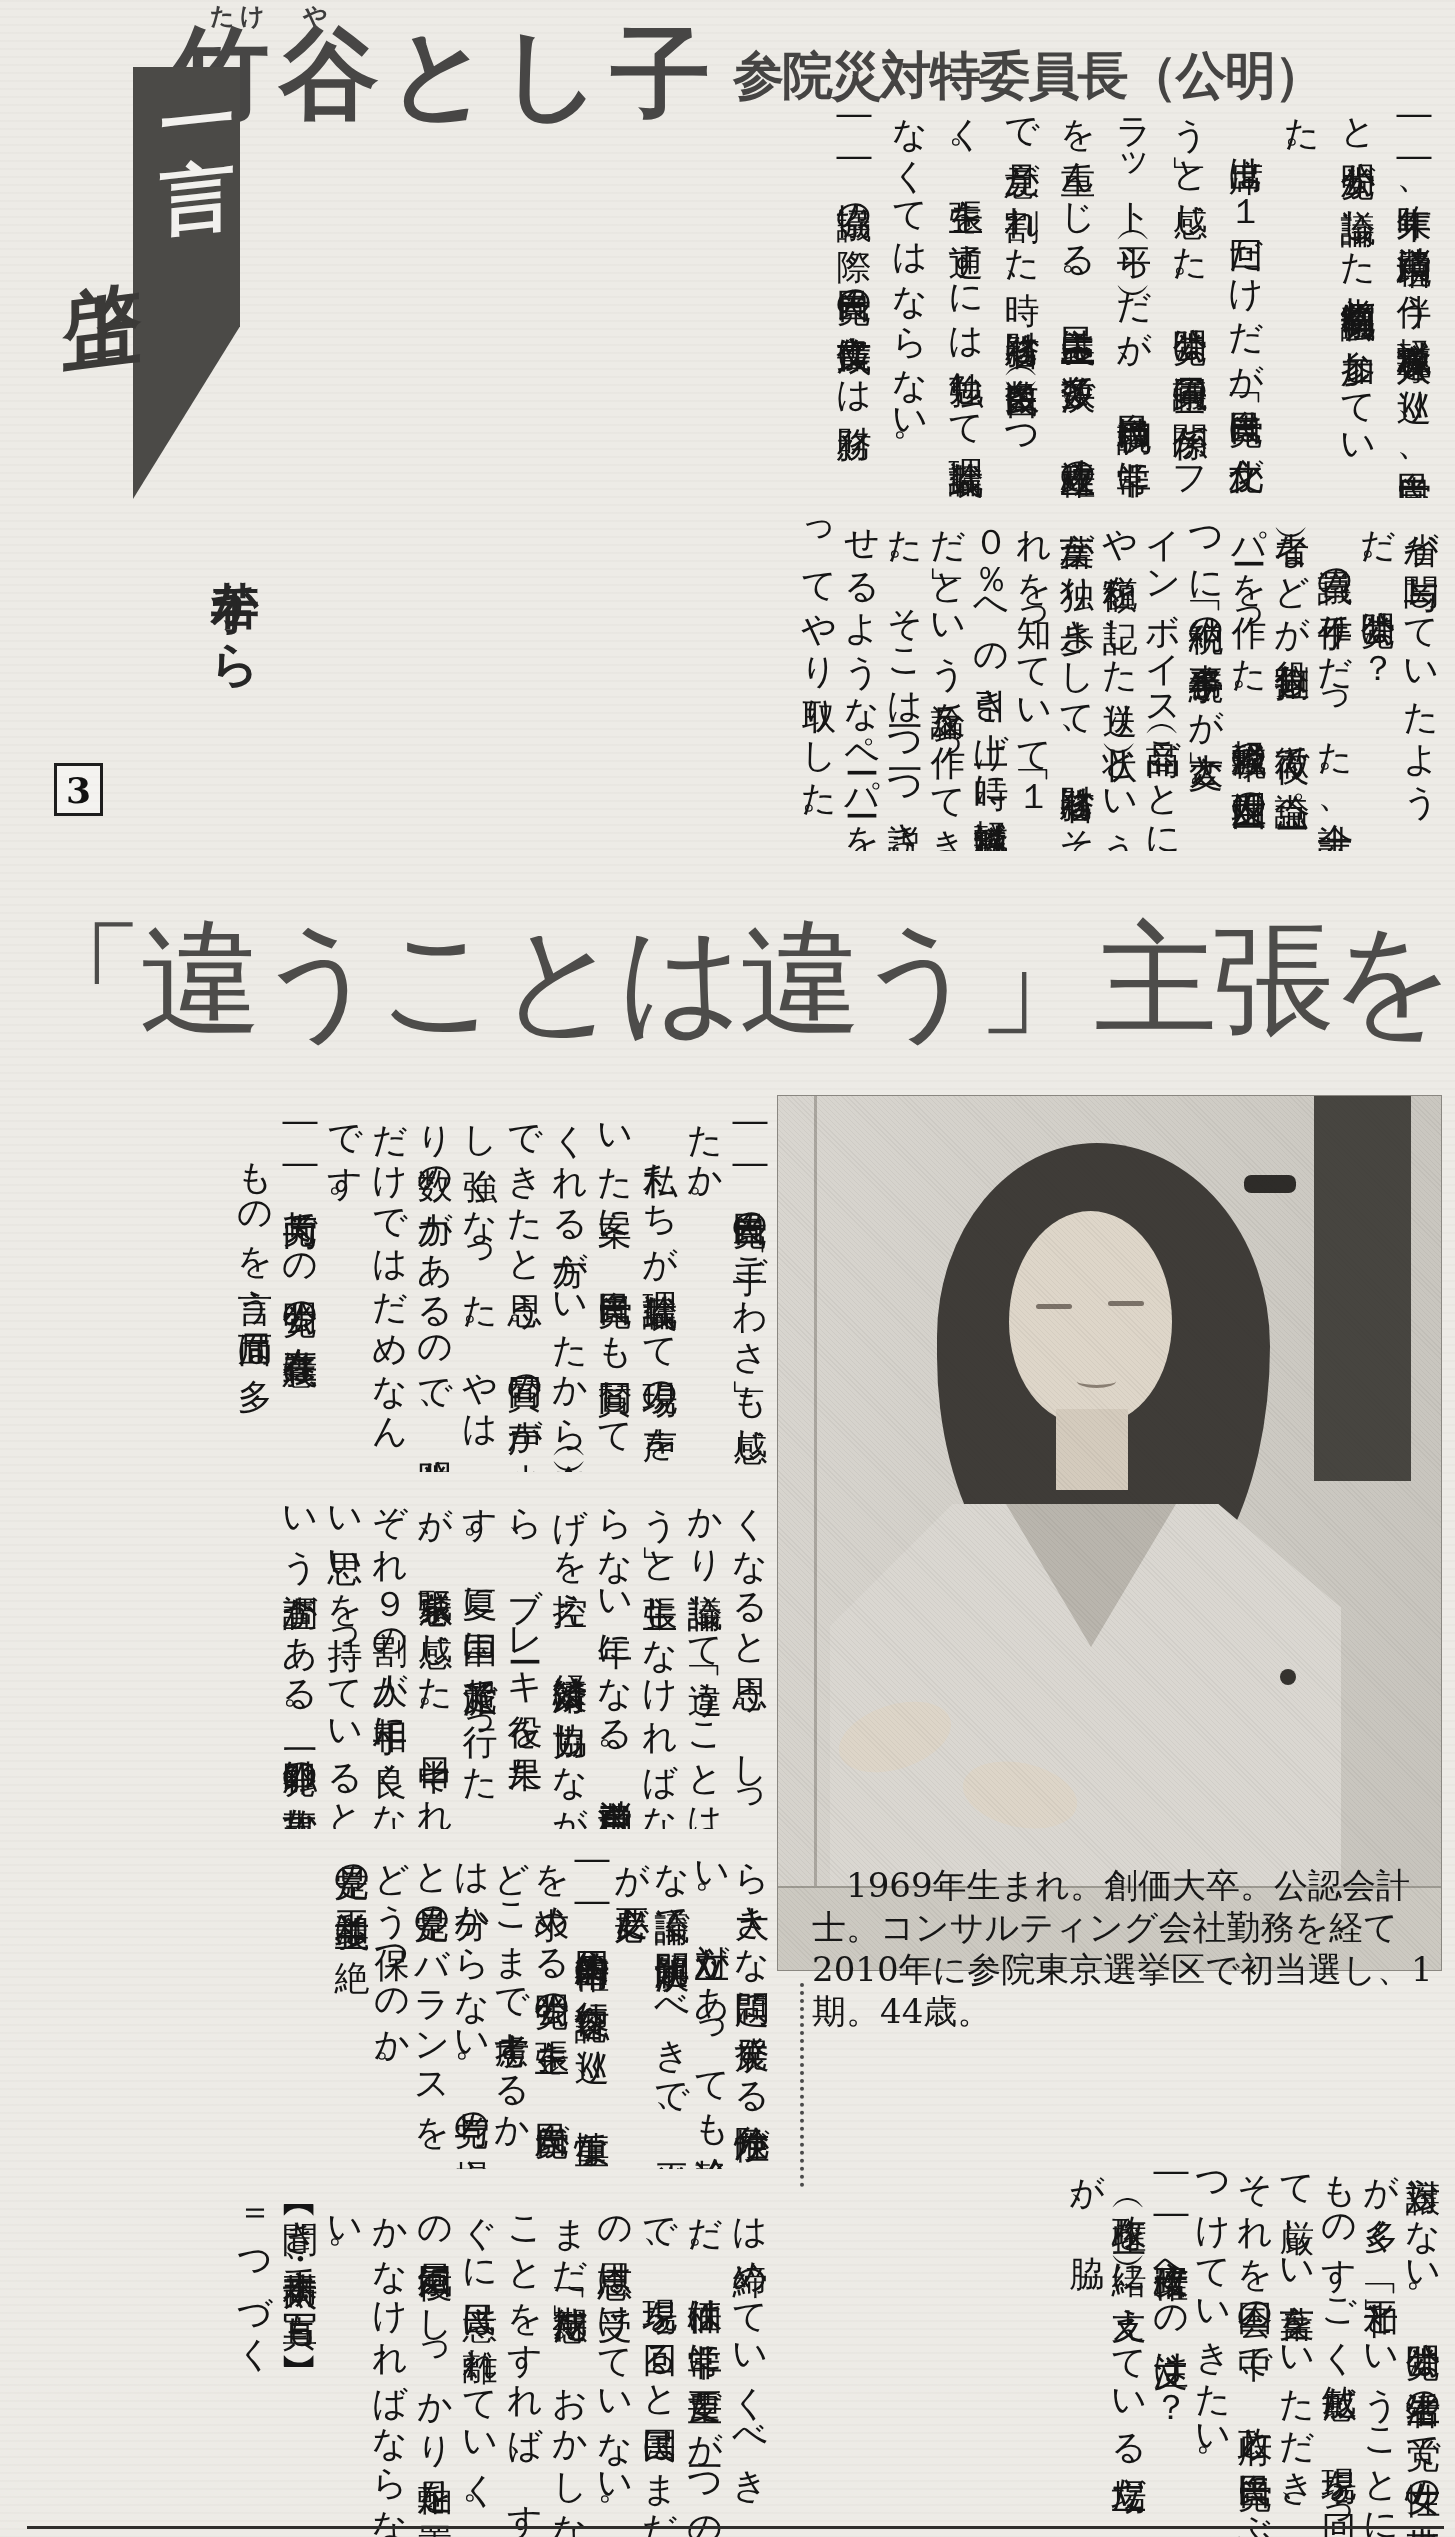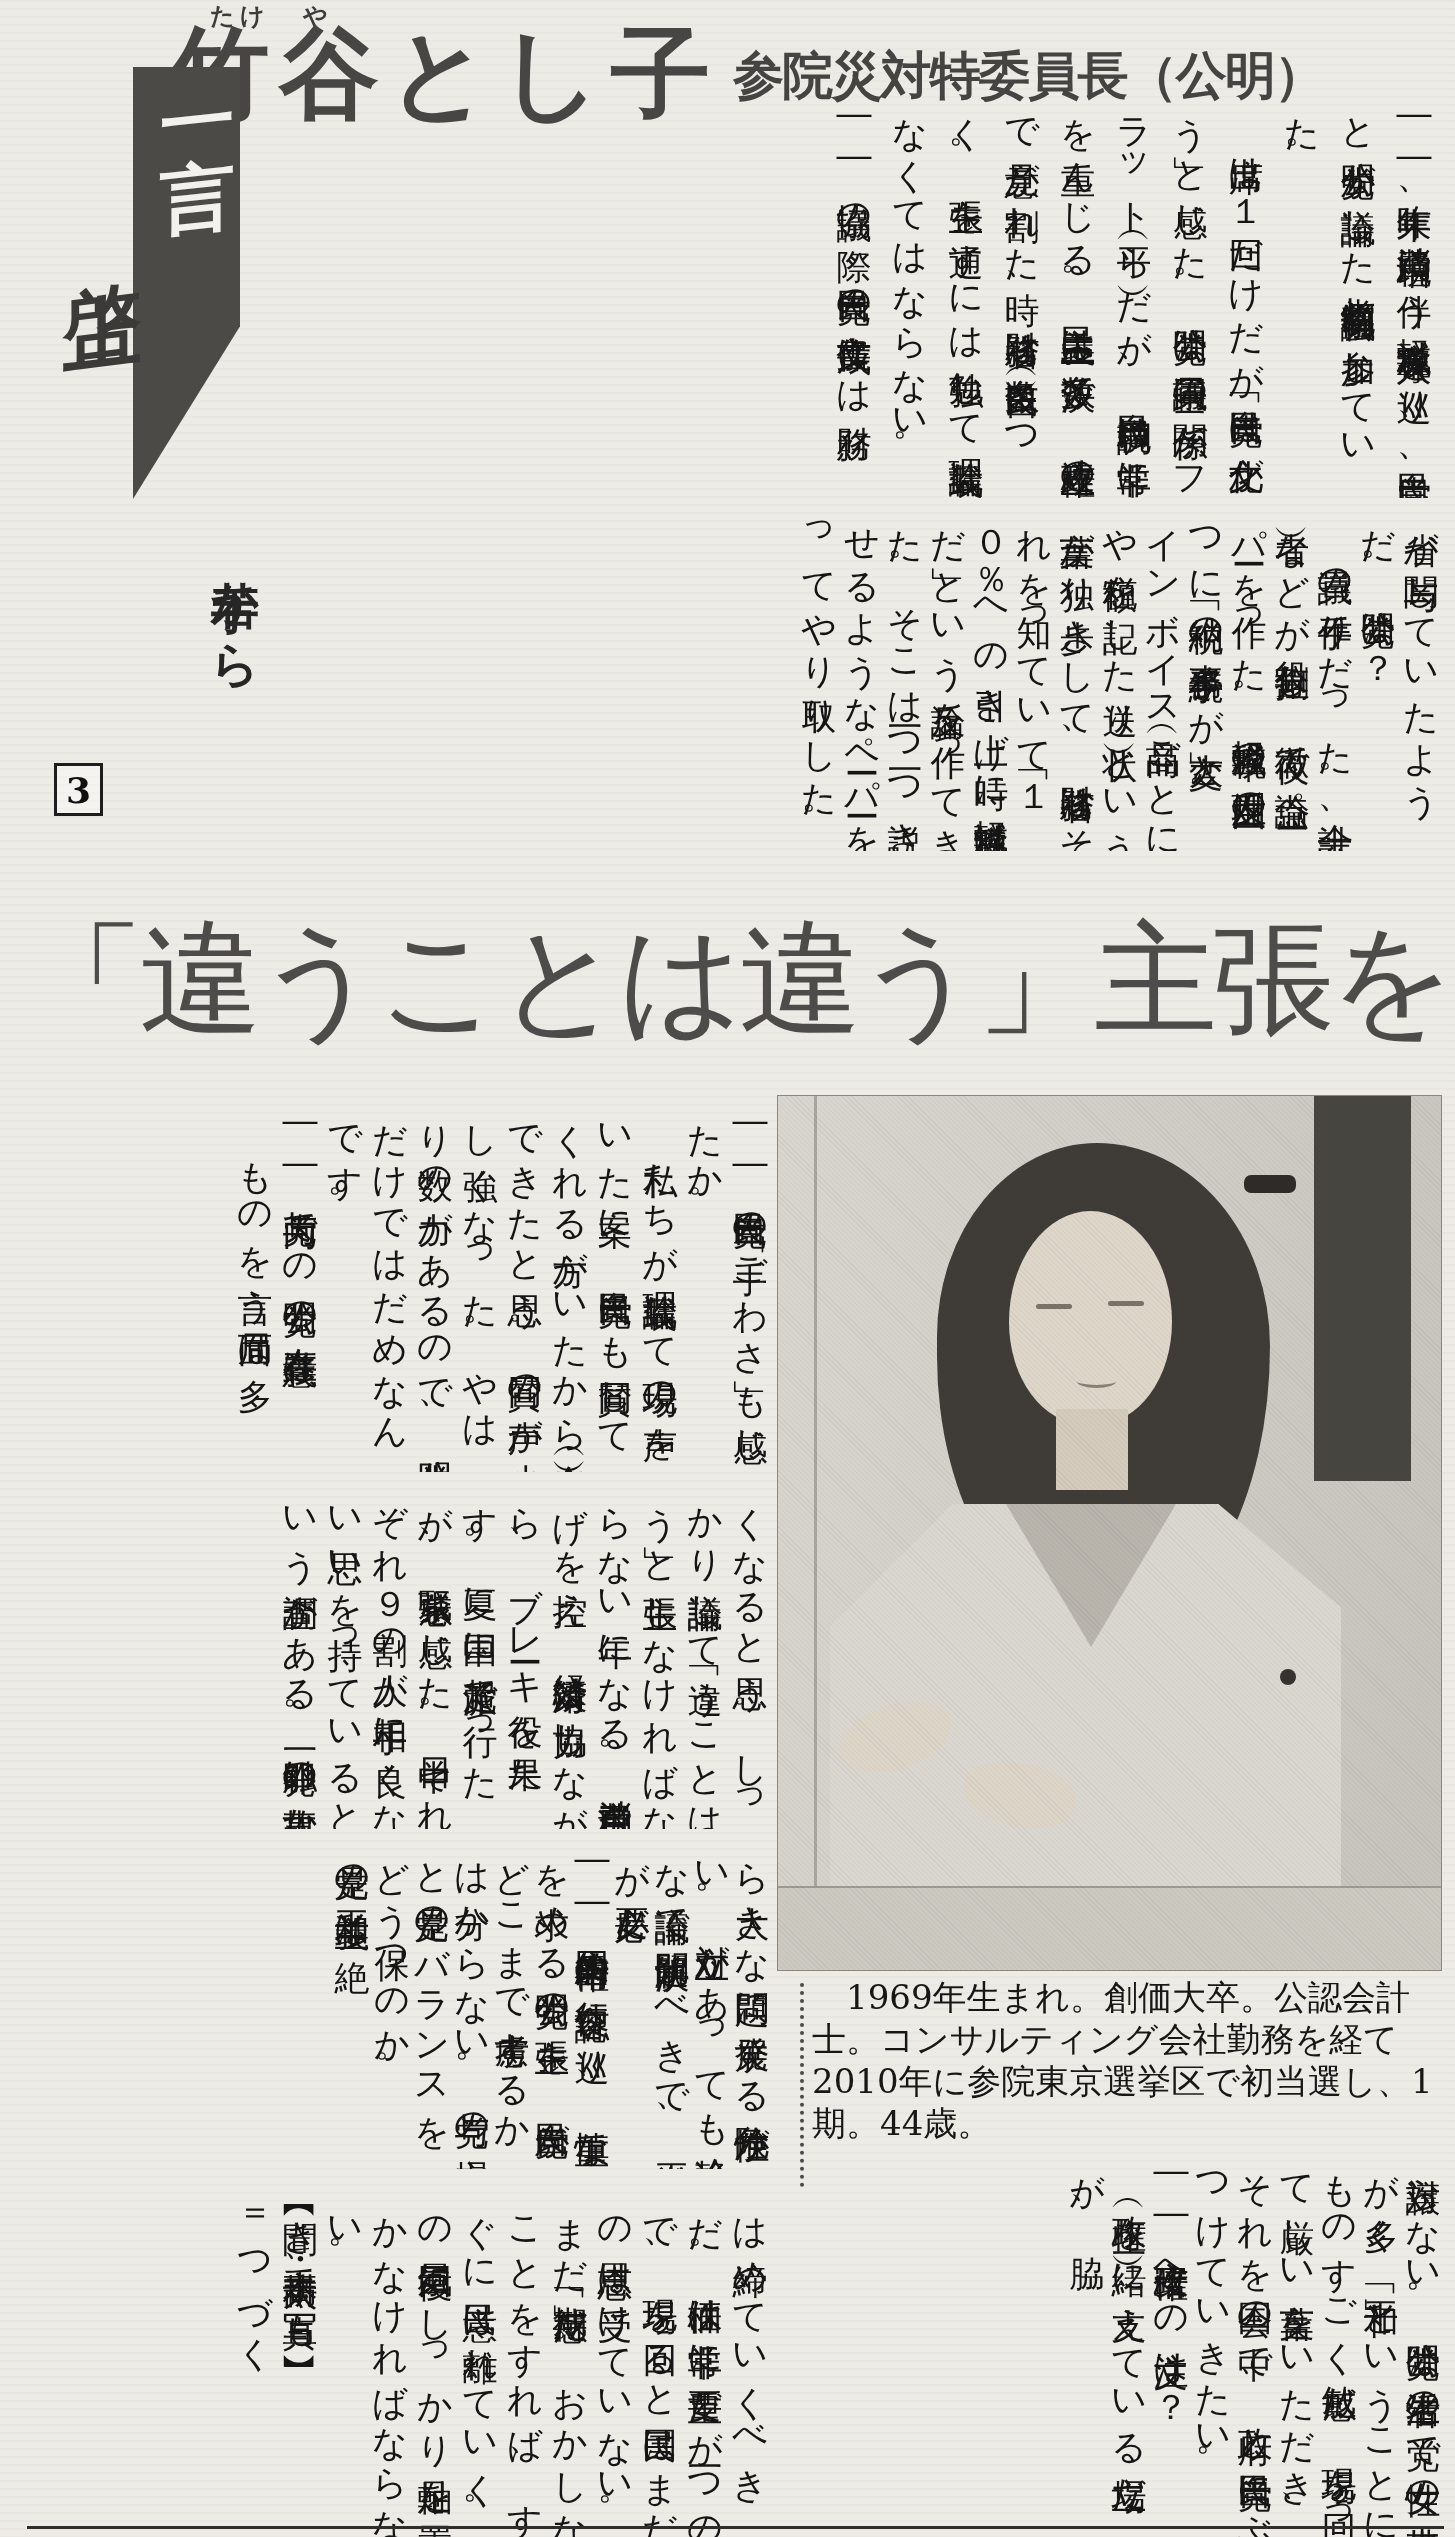--- a/index.html
+++ b/index.html
@@ -116,21 +116,21 @@
     <div class="neck"></div>
     <div class="jacket"></div>
     <div class="collar"></div>
     <div class="hand" style="left:59px; top:609px; transform:rotate(-18deg);"></div>
     <div class="hand" style="left:184px; top:667px; transform:rotate(12deg);"></div>
     <div class="brooch"></div>
     <div class="table"></div>
   </div>
 
   <div class="abs caption-rule" style="left:800px; top:1983px;"></div>
-  <div class="abs caption" style="left:812px; top:1976px; width:632px;">　1969年生まれ。創価大卒。公認会計士。コンサルティング会社勤務を経て2010年に参院東京選挙区で初当選し、1期。44歳。</div>
+  <div class="abs caption" style="left:812px; top:1864px; width:632px;">　1969年生まれ。創価大卒。公認会計士。コンサルティング会社勤務を経て2010年に参院東京選挙区で初当選し、1期。44歳。</div>
 
   <div class="abs vtext body-text" style="left:806px; top:2150px; width:638px; height:389px; line-height:42px;">対譲らない。公明党は生活者の党で女性の支持者が多く、「平和」ということにものすごく敏感だ。現場を回って厳しい言葉をいただき、それを国会の中で、政府と自民党にぶつけていきたい。
 ――安倍政権への注文は？
 　（政権を）一緒に支えている立場だが、脇</div>
 
   <div class="abs vtext body-text" style="left:27px; top:2193px; width:745px; height:346px; line-height:45px;"><span>は締めていくべきだ。株価は非常に重要だが一つの指標で、現場を回ると国民はまだ景気回復の恩恵は受けていない。まだ「期待感」だ。おかしなことをすれば、すぐに民意は離れていく。真の景気回復にしっかり軸足を置かなければならない。</span><span style="display:block;">【聞き手・高本耕太、写真も】</span><span style="display:block;">＝つづく</span></div>
 
   <div class="abs bottom-rule" style="left:27px; top:2526px;"></div>
 
 </div>

